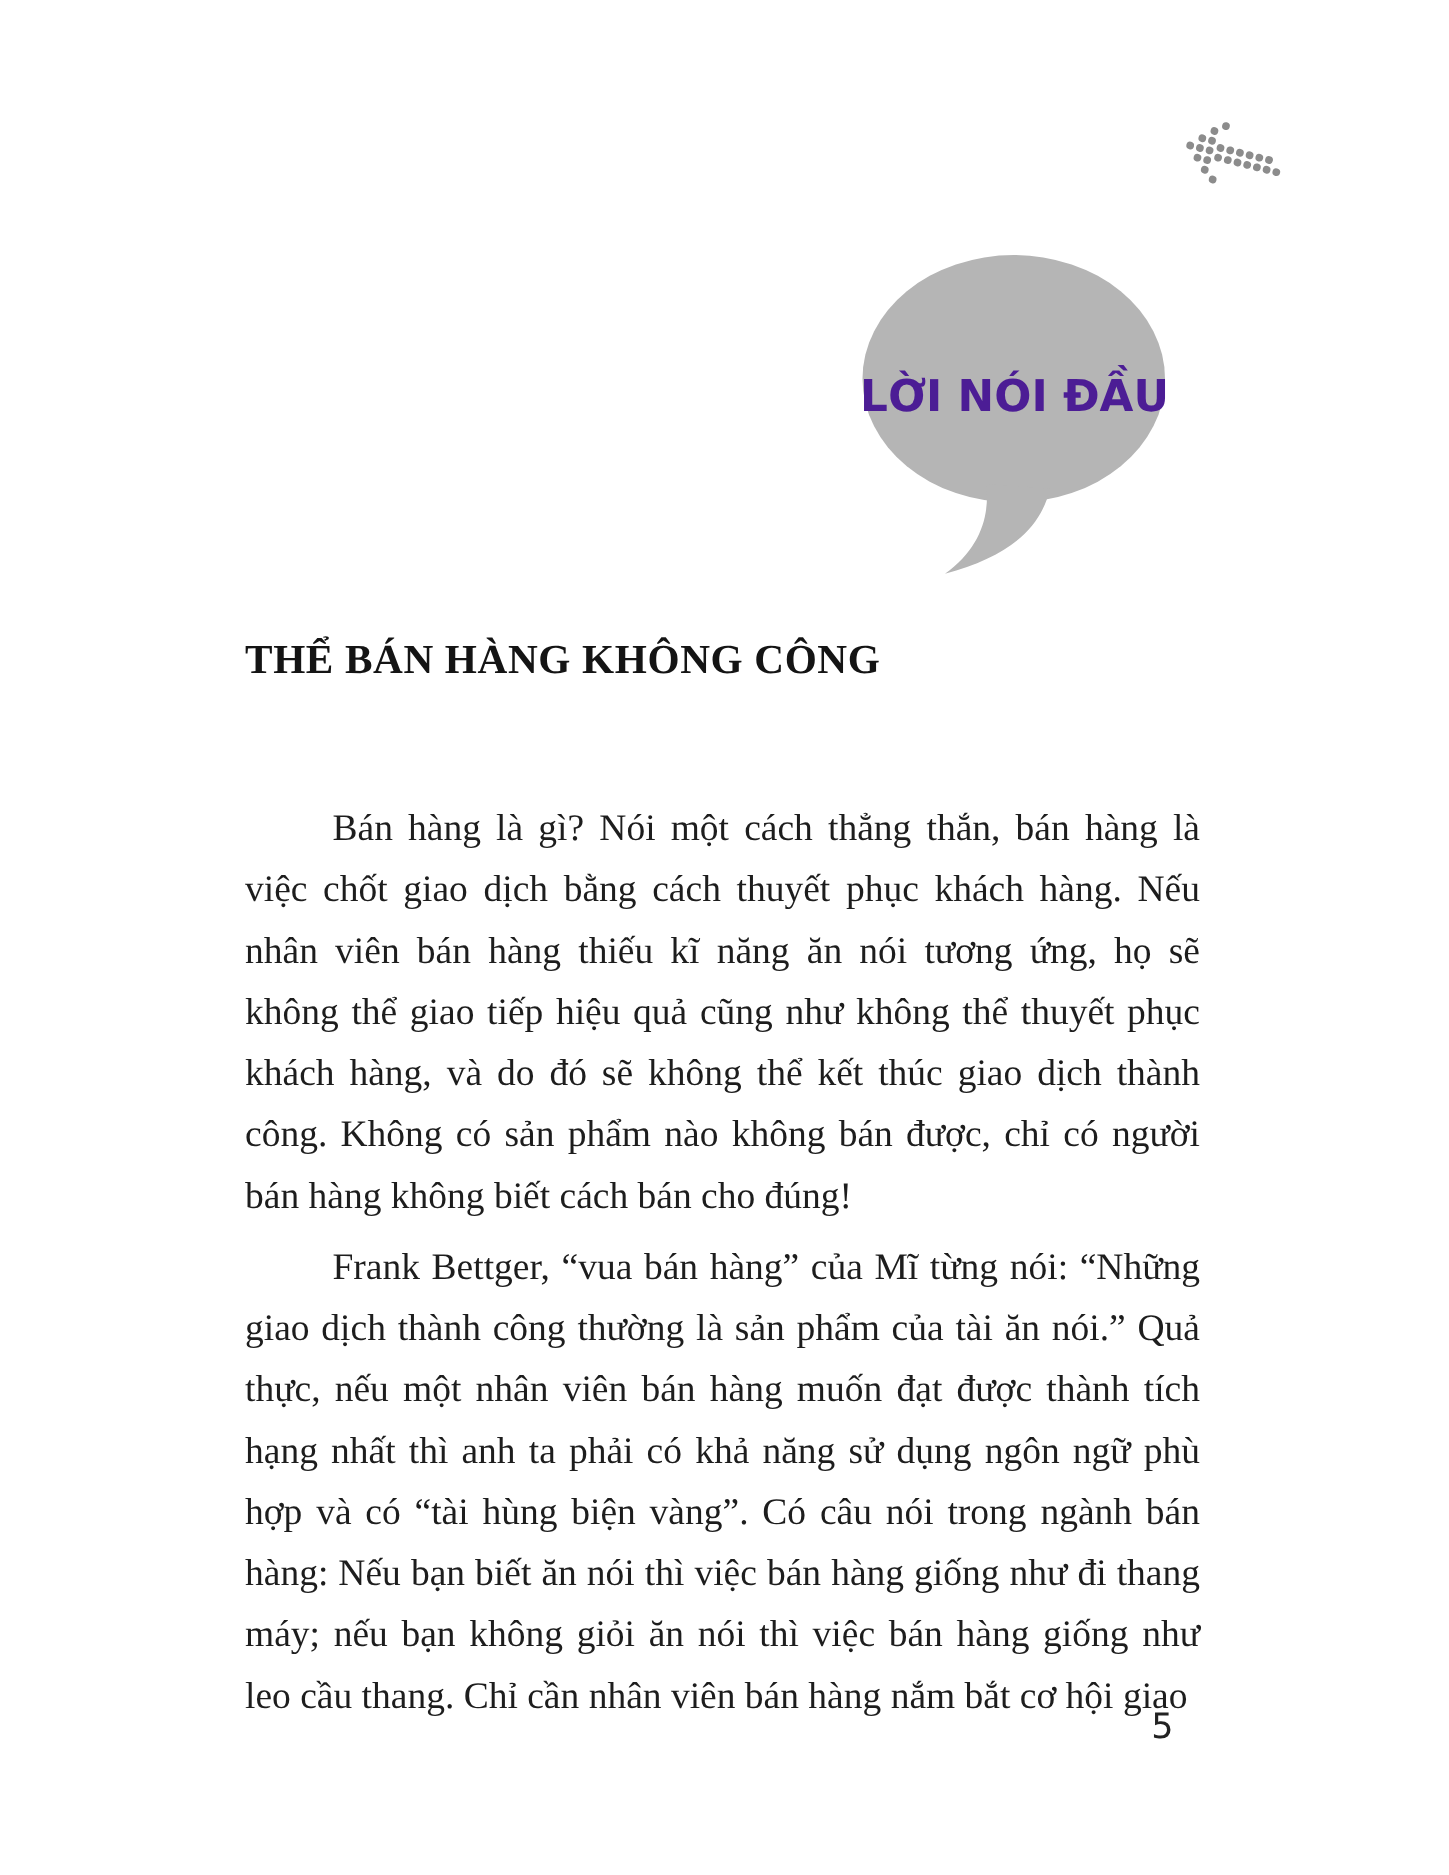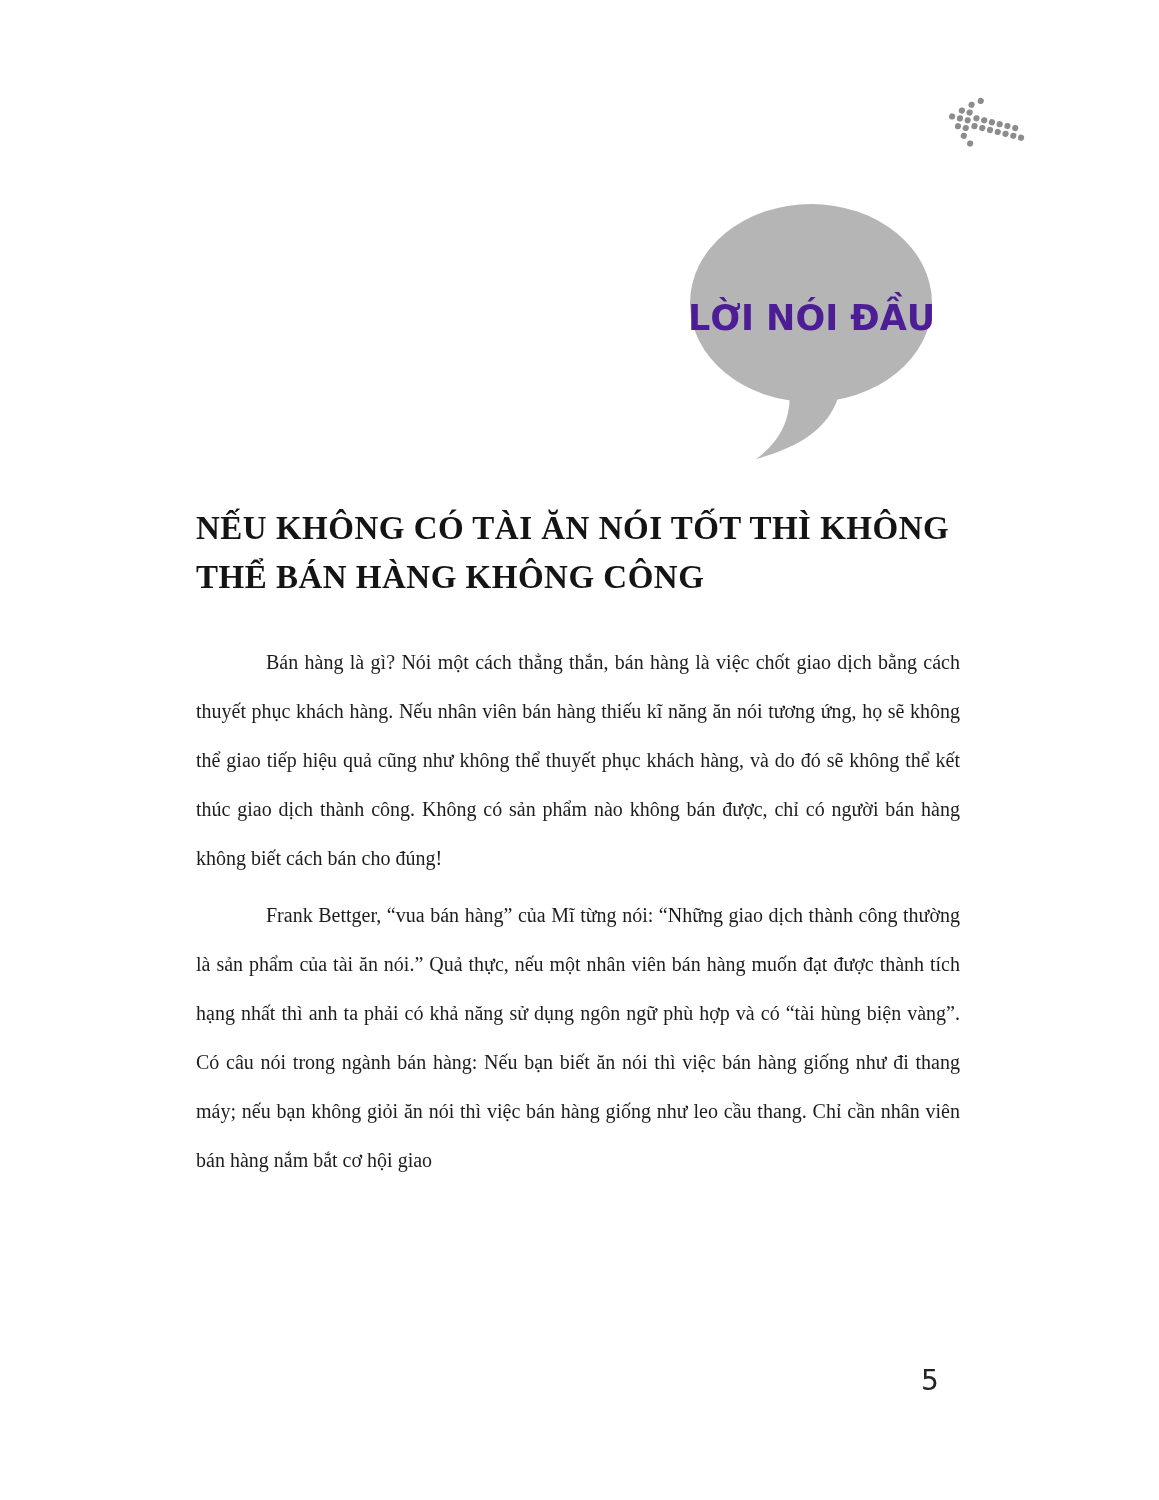--- a/index.html
+++ b/index.html
@@ -56,21 +56,21 @@
     color: #141414;
     letter-spacing: 0.5px;
   }
 
   .body-text {
     position: absolute;
     left: 196px;
     top: 638px;
     width: 764px;
     font-family: "Liberation Serif", serif;
-    font-size: 20px;
+    font-size: 30px;
     line-height: 49px;
     color: #1d1d1d;
     text-align: justify;
   }
   .body-text p {
     text-indent: 70px;
     margin-bottom: 8px;
   }
 
   .page-number {
@@ -124,21 +124,20 @@
 
   <div class="bubble-wrap">
     <svg width="250" height="262" viewBox="0 0 250 262" xmlns="http://www.w3.org/2000/svg">
       <ellipse cx="123" cy="100" rx="121" ry="99" fill="#b5b5b5"></ellipse>
       <path d="M 152 188 C 144 222, 116 243, 68 256 C 96 236, 104 210, 101 184 Z" fill="#b5b5b5"></path>
     </svg>
     <div class="bubble-label">LỜI NÓI ĐẦU</div>
   </div>
 
   <div class="heading">
-    <div>NẾU KHÔNG CÓ TÀI ĂN NÓI TỐT THÌ KHÔNG</div>
     <div>THỂ BÁN HÀNG KHÔNG CÔNG</div>
   </div>
 
   <div class="body-text">
     <p>Bán hàng là gì? Nói một cách thẳng thắn, bán hàng là việc chốt giao dịch bằng cách thuyết phục khách hàng. Nếu nhân viên bán hàng thiếu kĩ năng ăn nói tương ứng, họ sẽ không thể giao tiếp hiệu quả cũng như không thể thuyết phục khách hàng, và do đó sẽ không thể kết thúc giao dịch thành công. Không có sản phẩm nào không bán được, chỉ có người bán hàng không biết cách bán cho đúng!</p>
     <p>Frank Bettger, “vua bán hàng” của Mĩ từng nói: “Những giao dịch thành công thường là sản phẩm của tài ăn nói.” Quả thực, nếu một nhân viên bán hàng muốn đạt được thành tích hạng nhất thì anh ta phải có khả năng sử dụng ngôn ngữ phù hợp và có “tài hùng biện vàng”. Có câu nói trong ngành bán hàng: Nếu bạn biết ăn nói thì việc bán hàng giống như đi thang máy; nếu bạn không giỏi ăn nói thì việc bán hàng giống như leo cầu thang. Chỉ cần nhân viên bán hàng nắm bắt cơ hội giao</p>
   </div>
 
   <div class="page-number">5</div>
 

